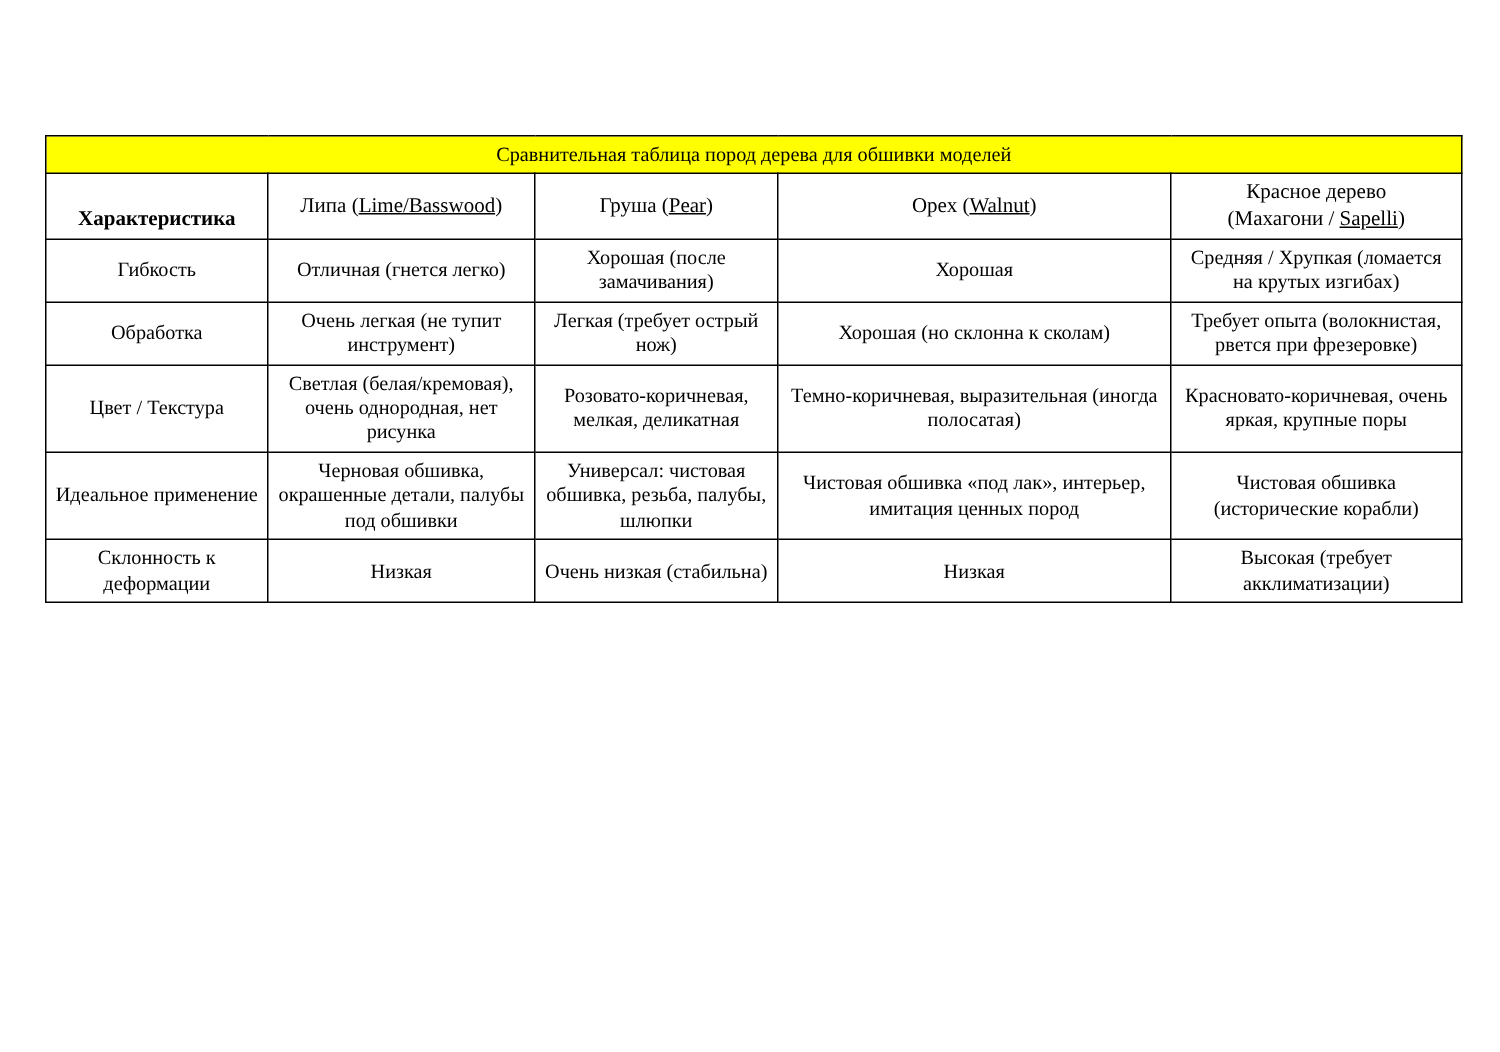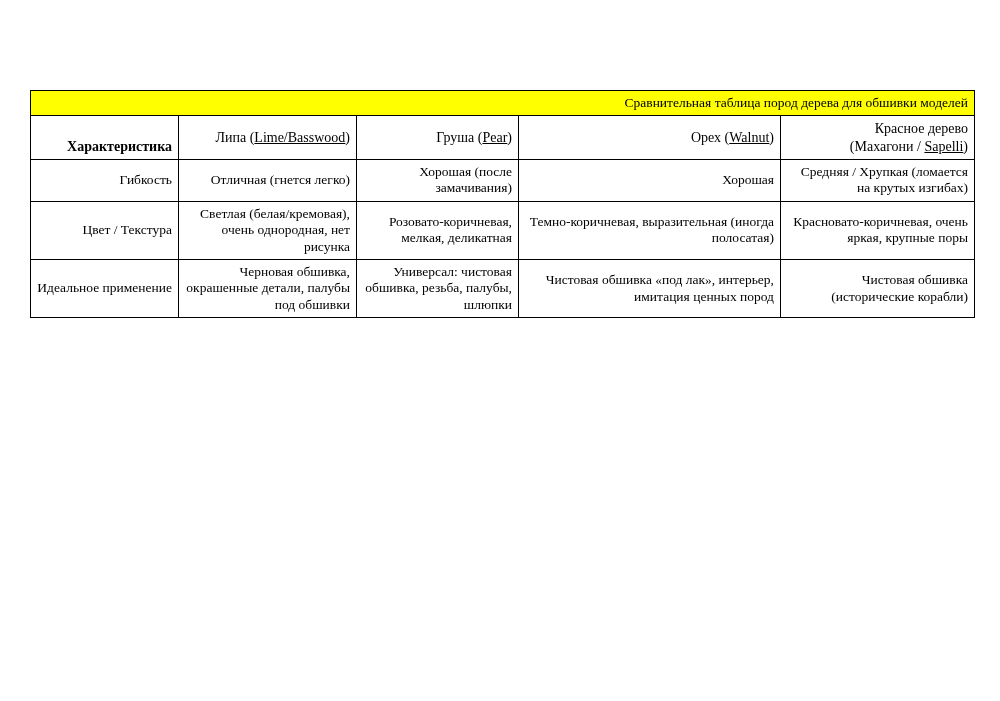--- a/index.html
+++ b/index.html
@@ -30,21 +30,21 @@
     border-collapse: collapse;
     table-layout: fixed;
     width: 944px;
     font-size: 13.5px;
   }
   table.wood td, table.wood th {
     border: 1px solid #000000;
     vertical-align: middle;
     padding: 4px 6px;
     line-height: 1.22;
-    text-align: right;
+    text-align: center;
     font-weight: normal;
   }
   .title-row td {
     background: #ffff00;
     text-align: center;
     font-weight: bold;
     font-size: 13.5px;
     padding: 4px 6px;
     height: 16px;
   }
@@ -92,29 +92,43 @@
         </tr>
 
         <tr>
           <td>Гибкость</td>
           <td>Отличная (гнется легко)</td>
           <td>Хорошая (после замачивания)</td>
           <td>Хорошая</td>
           <td>Средняя / Хрупкая (ломается на крутых изгибах)</td>
         </tr>
         <tr>
+          <td>Обработка</td>
+          <td>Очень легкая (не тупит инструмент)</td>
+          <td>Легкая (требует острый нож)</td>
+          <td>Хорошая (но склонна к сколам)</td>
+          <td>Требует опыта (волокнистая, рвется при фрезеровке)</td>
+        </tr>
+        <tr>
           <td>Цвет / Текстура</td>
           <td>Светлая (белая/кремовая), очень однородная, нет рисунка</td>
           <td>Розовато-коричневая, мелкая, деликатная</td>
           <td>Темно-коричневая, выразительная (иногда полосатая)</td>
           <td>Красновато-коричневая, очень яркая, крупные поры</td>
         </tr>
         <tr>
           <td>Идеальное применение</td>
           <td>Черновая обшивка, окрашенные детали, палубы под обшивки</td>
           <td>Универсал: чистовая обшивка, резьба, палубы, шлюпки</td>
           <td>Чистовая обшивка «под лак», интерьер, имитация ценных пород</td>
           <td>Чистовая обшивка (исторические корабли)</td>
         </tr>
+        <tr>
+          <td>Склонность к деформации</td>
+          <td>Низкая</td>
+          <td>Очень низкая (стабильна)</td>
+          <td>Низкая</td>
+          <td>Высокая (требует акклиматизации)</td>
+        </tr>
       </tbody>
     </table>
   </div>
 </div>
 
 </body></html>

